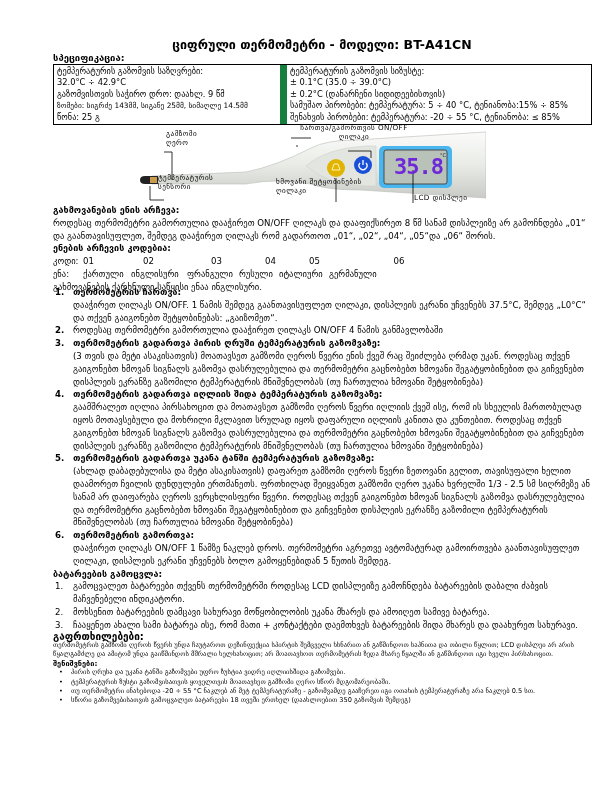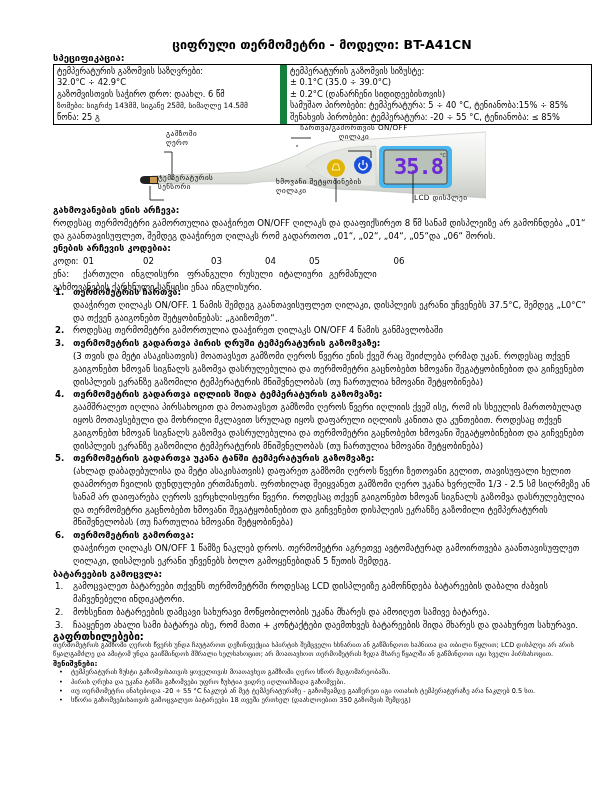--- a/index.html
+++ b/index.html
@@ -36,21 +36,21 @@
 <div class="page">
 
   <div class="title">ციფრული თერმომეტრი - მოდელი: BT-A41CN</div>
 
   <div class="spec-head">სპეციფიკაცია:</div>
 
   <div class="spec-table">
     <div class="spec-col left">
       <div>ტემპერატურის გაზომვის საზღვრები:</div>
       <div>32.0°C ÷ 42.9°C</div>
-      <div>გაზომვისთვის საჭირო დრო: დაახლ. 6 წმ</div>
+      <div>გაზომვისთვის საჭირო დრო: დაახლ. 9 წმ</div>
       <div style="font-size:7.4px;">ზომები: სიგრძე 143მმ, სიგანე 25მმ, სიმაღლე 14.5მმ</div>
       <div>წონა: 25 გ</div>
     </div>
     <div class="spec-col right">
       <div>ტემპერატურის გაზომვის სიზუსტე:</div>
       <div>± 0.1°C (35.0 ÷ 39.0°C)</div>
       <div>± 0.2°C (დანარჩენი სიდიდეებისთვის)</div>
       <div>სამუშაო პირობები:  ტემპერატურა: 5 ÷ 40 °C, ტენიანობა:15% ÷ 85%</div>
       <div>შენახვის პირობები: ტემპერატურა: -20 ÷ 55 °C, ტენიანობა: ≤ 85%</div>
     </div>
@@ -174,20 +174,20 @@
         <span class="num" style="font-weight:normal;">3.</span>
         <div>ჩააყენეთ ახალი სამი ბატარეა ისე, რომ მათი + კონტაქტები დაემთხვეს ბატარეების შიდა მხარეს და დაახურეთ სახურავი.</div>
       </li>
     </ol>
 
     <div class="small" style="font-weight:bold;font-size:10px;">გაფრთხილებები:</div>
     <div class="small">თერმომეტრის გამზომი ღეროს წვერს უნდა ჩაუტაროთ დეზინფექცია სპირტის შემცველი ხსნარით ან გაწმინდოთ საპნითა და თბილი წყლით; LCD დისპლეი არ არის წყალგამძლე და ამიტომ უნდა გაიწმინდოს მშრალი ხელსახოცით; არ მოათავსოთ თერმომეტრის ზედა მხარე წყალში ან გაწმინდოთ იგი სველი პირსახოცით.</div>
 
     <div class="small" style="font-weight:bold;font-size:7.4px;">შენიშვნები:</div>
     <ul class="notes small">
+      <li>პირის ღრუსა და უკანა ტანში გაზომვები უფრო ზუსტია ვიდრე იღლიისშიდა გაზომვები.</li>
       <li>ტემპერატურის ზუსტი გაზომვისათვის ყოველთვის მოათავსეთ გამზომი ღერო სწორ მდგომარეობაში.</li>
-      <li>პირის ღრუსა და უკანა ტანში გაზომვები უფრო ზუსტია ვიდრე იღლიისშიდა გაზომვები.</li>
       <li>თუ თერმომეტრი ინახებოდა -20 ÷ 55 °C  ნაკლებ ან მეტ ტემპერატურაზე - გაზომვამდე გააჩერეთ იგი ოთახის ტემპერატურაზე არა ნაკლებ  0.5 სთ.</li>
       <li>სწორი გაზომვებისათვის გამოცვალეთ ბატარეები 18 თვეში ერთხელ (დაახლოებით 350 გაზომვის შემდეგ)</li>
     </ul>
   </div>
 
 </div>
 
 </body></html>

